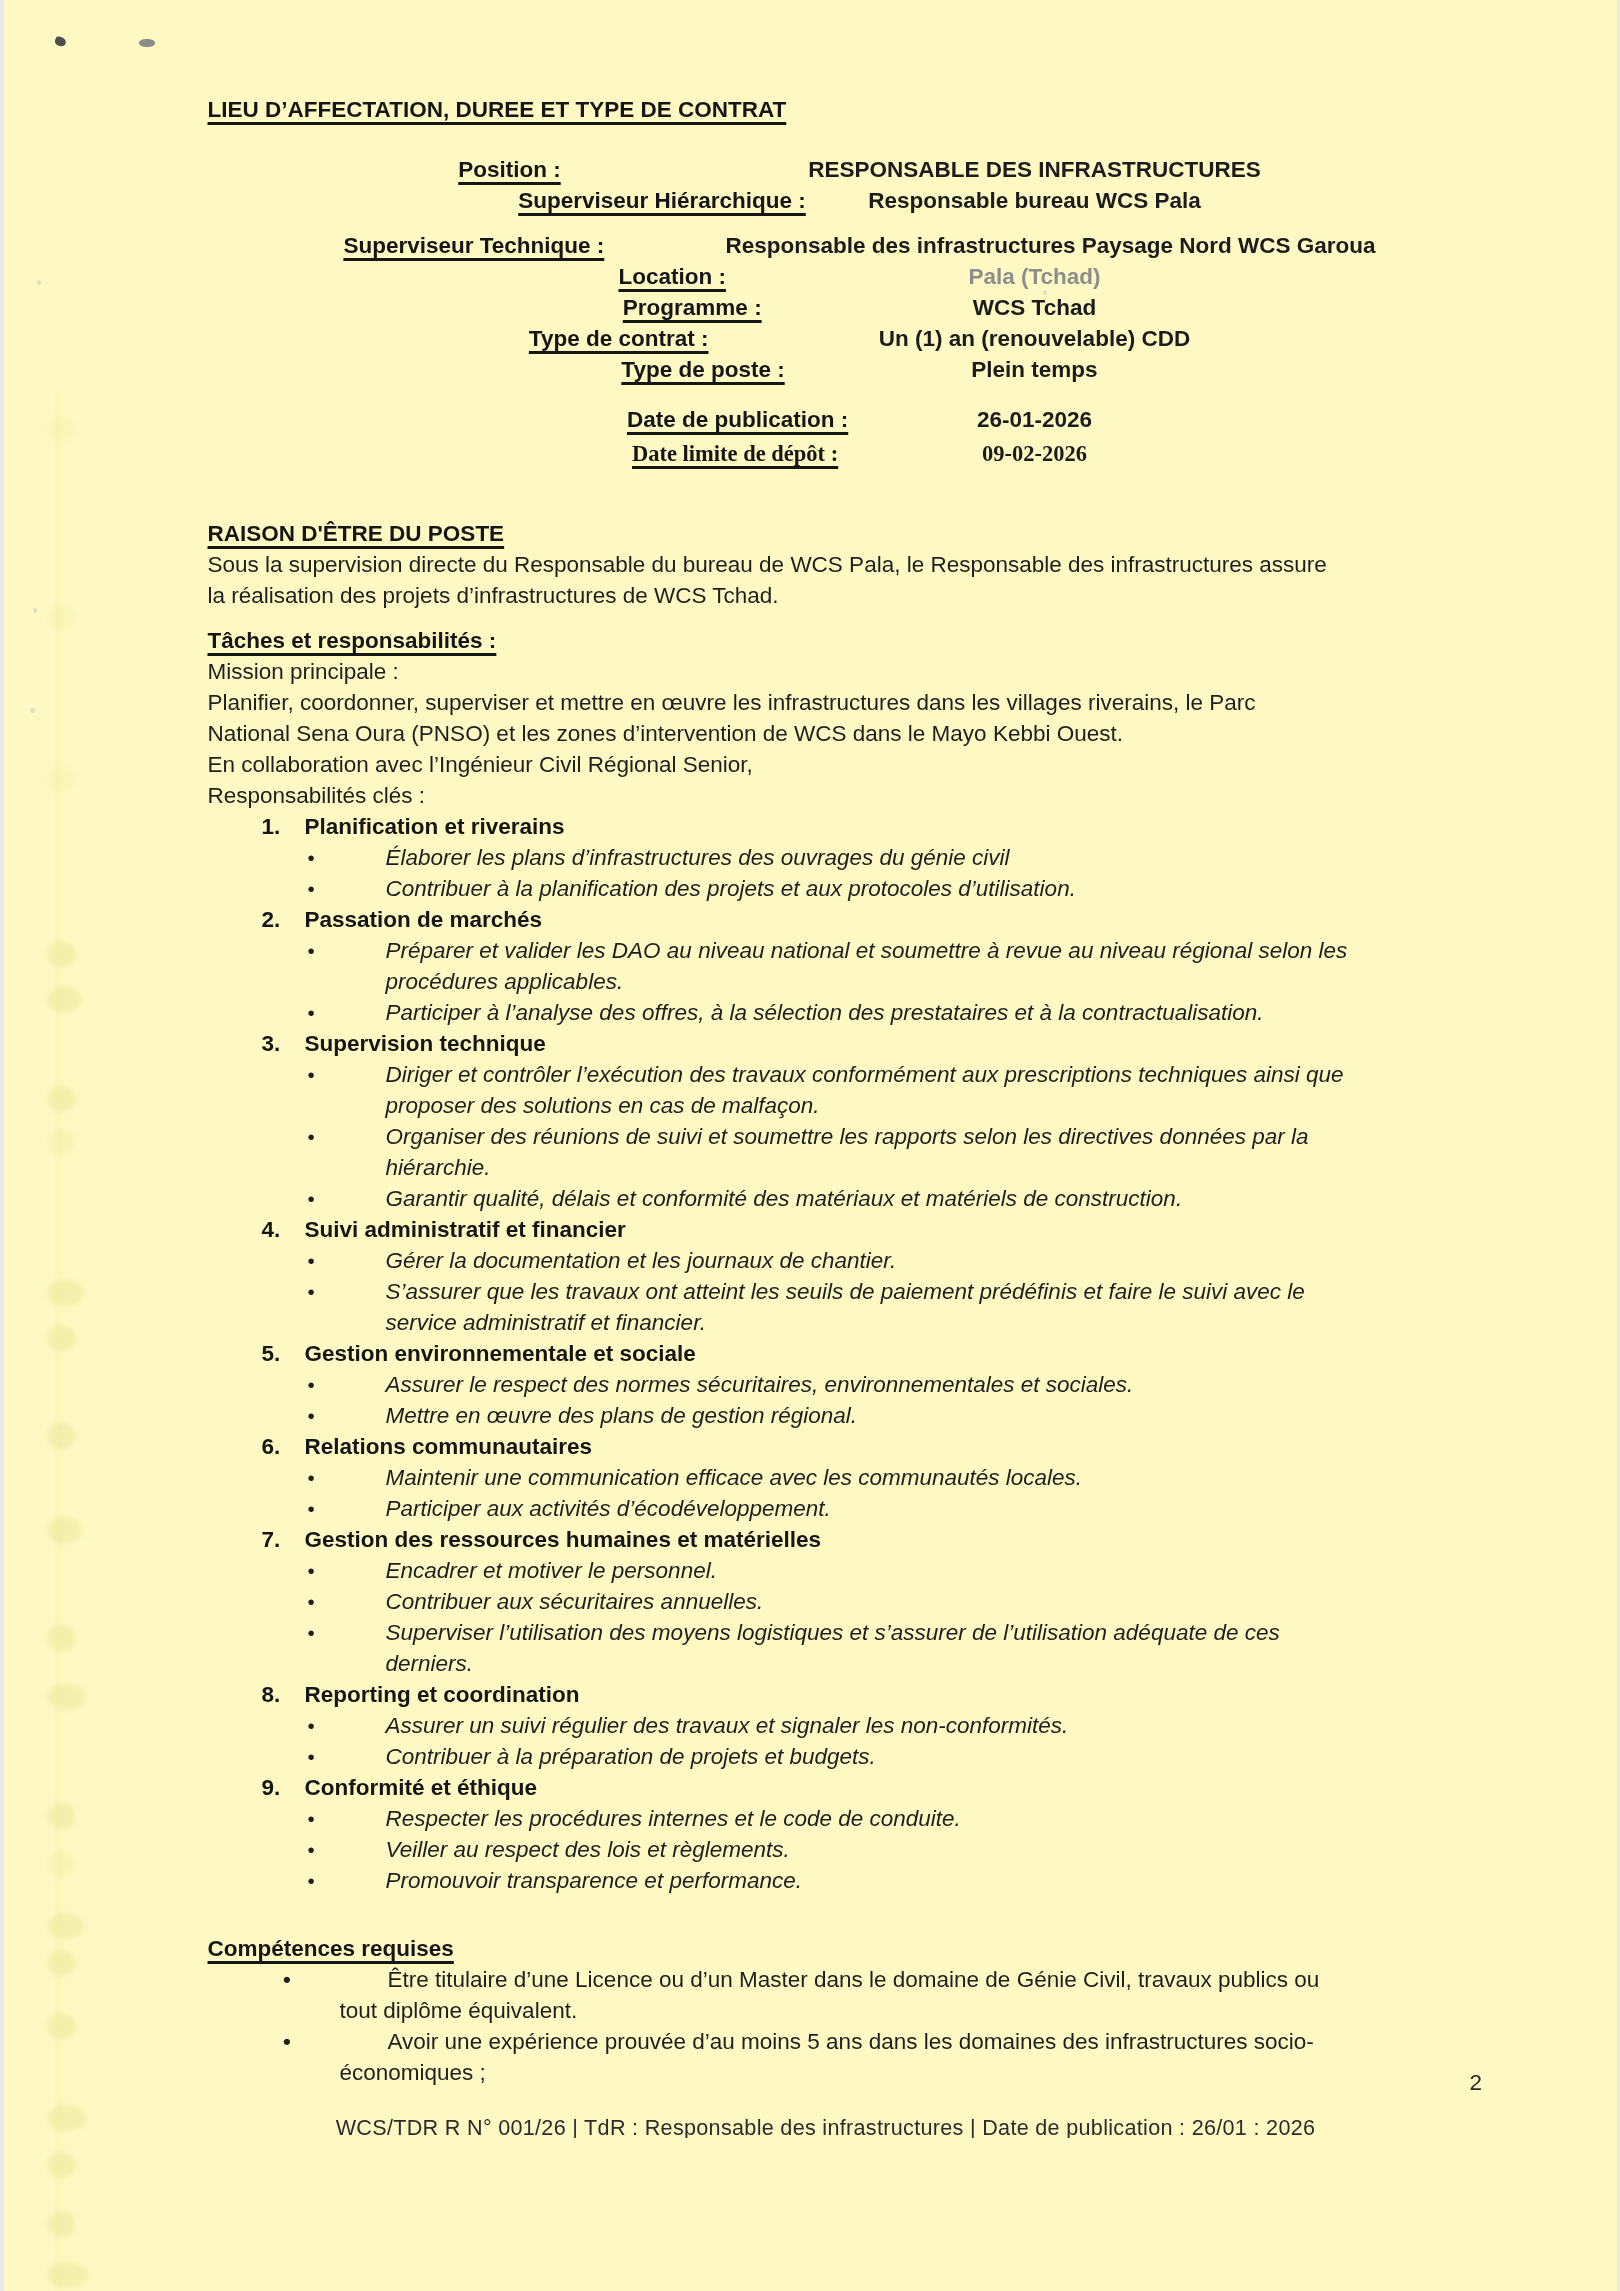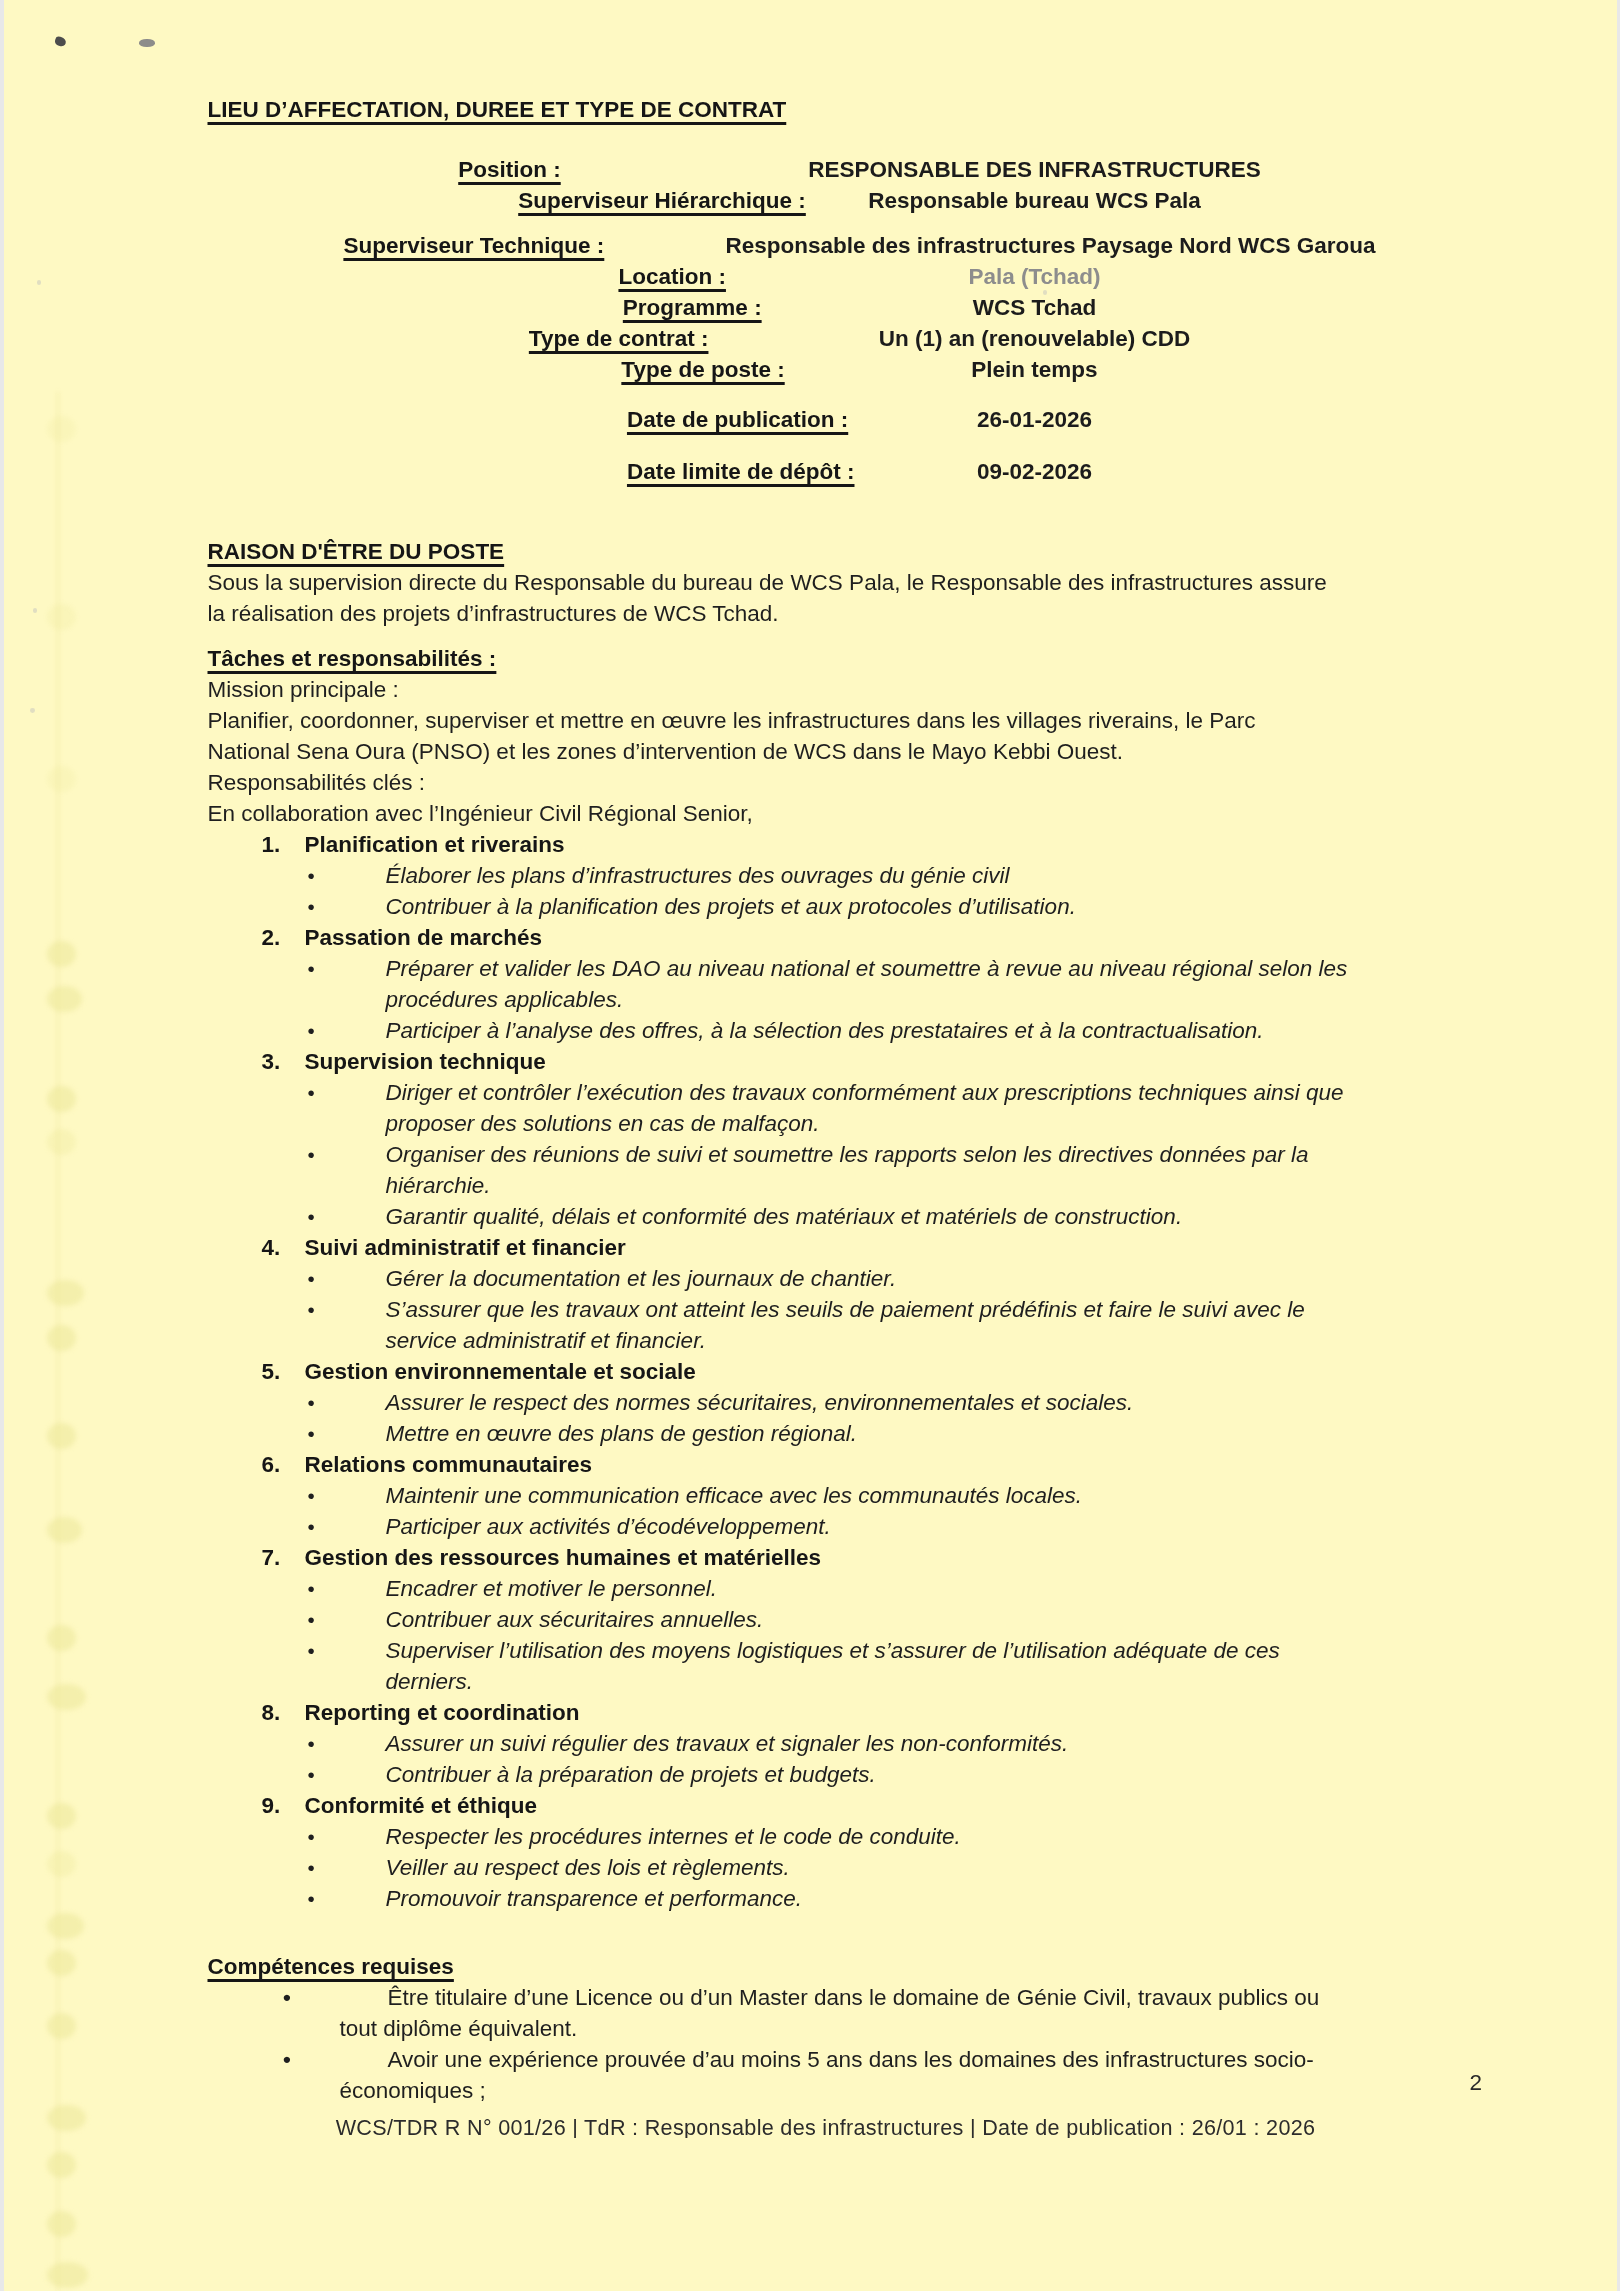--- a/index.html
+++ b/index.html
@@ -32,21 +32,21 @@
   .detail-row.gap-before { margin-top:13.7px;gap:32px; }
   .detail-label {
     width:350px; flex-shrink:0; font-weight:bold;
     text-decoration:underline; text-decoration-thickness:2.5px; text-underline-offset:4.9px;
     color:#161616; white-space:nowrap;
   }
   .detail-value { font-weight:bold; color:#1c1c1c; white-space:nowrap; }
   .detail-row.muted-value .detail-value { color:#8d8d8d; }
 
   .dates-block { margin-top:19.6px; }
-  .dates-block .detail-row + .detail-row { margin-top:21px; }
+  .dates-block .detail-row + .detail-row { margin-top:3px;font-family:Liberation Serif, serif; }
 
   .para { white-space:pre-line; }
 
   .sec-row { display:flex; font-weight:bold; margin-left:54px; color:#161616; }
   .sec-num { width:43px; flex-shrink:0; }
 
   .bullet-row { display:flex; margin-left:100px; }
   .dot { width:78px; flex-shrink:0; font-size:20.6px; }
   .bullet-text { white-space:pre-line;font-style:italic; }
 
@@ -170,23 +170,23 @@
 
     <div class="h-underline taches-title">Tâches et responsabilités :</div>
 
     <div>
 
         <div class="para">Mission principale :</div>
 
         <div class="para">Planifier, coordonner, superviser et mettre en œuvre les infrastructures dans les villages riverains, le Parc
 National Sena Oura (PNSO) et les zones d’intervention de WCS dans le Mayo Kebbi Ouest.</div>
 
+        <div class="para">En collaboration avec l’Ingénieur Civil Régional Senior,</div>
+
         <div class="para">Responsabilités clés :</div>
-
-        <div class="para">En collaboration avec l’Ingénieur Civil Régional Senior,</div>
       </div>
 
     <div>
 
         <div class="section">
           <div class="sec-row">
             <span class="sec-num">1.</span>
             <span class="sec-title">Planification et riverains</span>
           </div>
           <div>

